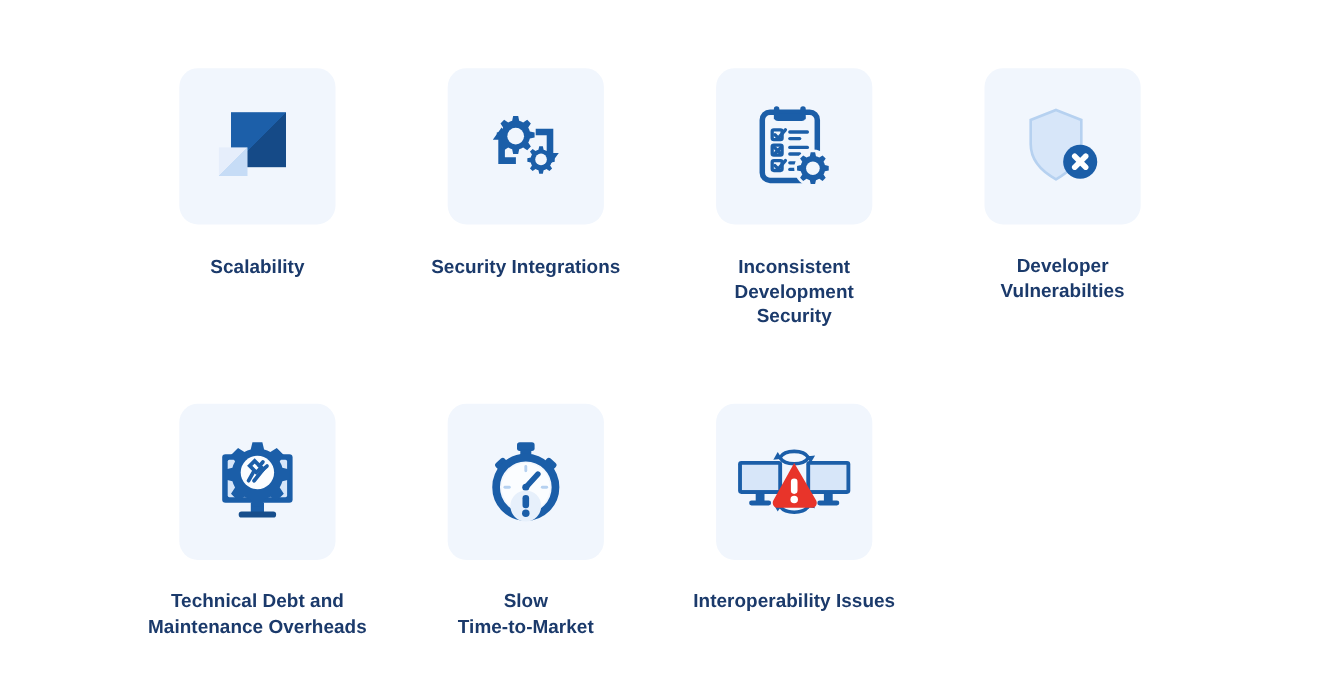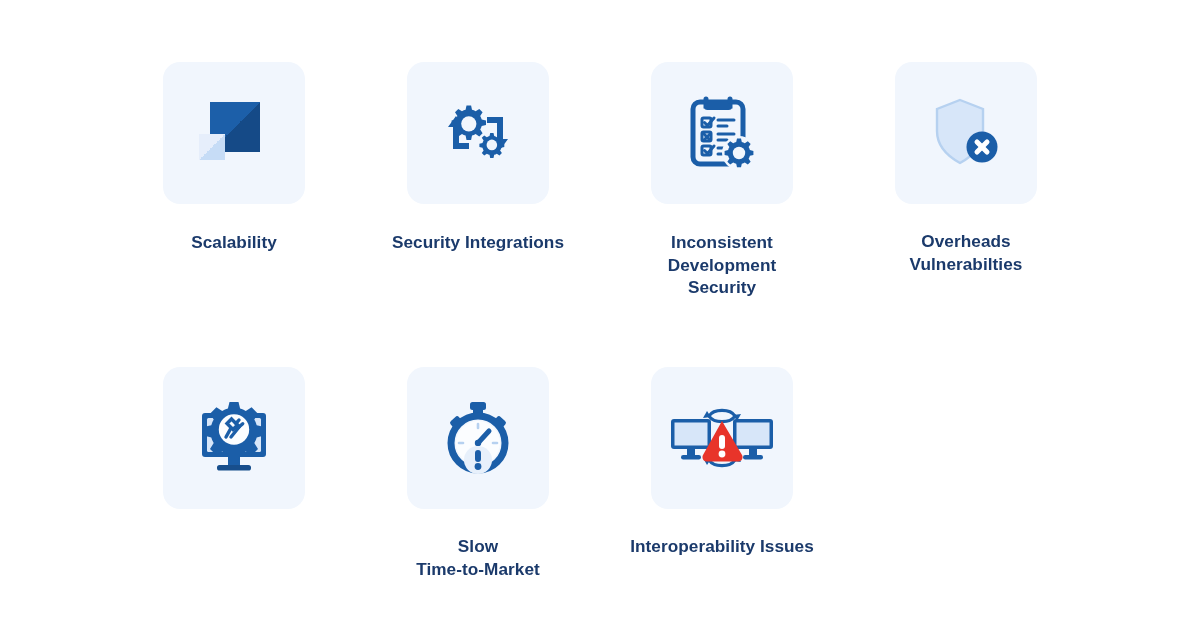--- a/index.html
+++ b/index.html
@@ -162,21 +162,21 @@
           <svg width="70" height="74" viewBox="0 0 70 74">
             <path d="M29 4 L52 13 v22 c0 16 -12 26 -23 32 -11 -6 -23 -16 -23 -32 V13 z" fill="#d7e6f9" stroke="#b6d1f0" stroke-width="2.4"></path>
             <circle cx="51" cy="51" r="15.5" fill="#1b5ea8"></circle>
             <g stroke="#ffffff" stroke-width="5" stroke-linecap="round">
               <path d="M46 46 l10 10"></path>
               <path d="M56 46 l-10 10"></path>
             </g>
           </svg>
         </span>
       </div>
-      <div class="label">Overheads
+      <div class="label">Developer
 Vulnerabilties</div>
     </div>
 
     <div class="cell row2">
       <div class="tile">
         <span>
           <svg width="80" height="78" viewBox="0 0 80 78">
 
             <rect x="8" y="14" width="64" height="44" rx="3" fill="#1b5ea8"></rect>
             <rect x="13" y="19" width="54" height="34" rx="1.5" fill="#d7e6f9"></rect>
@@ -195,20 +195,22 @@
               <path d="M37 29 l-5 9"></path>
             </g>
 
             <g stroke="#1b5ea8" stroke-width="3.4" stroke-linecap="round" fill="none">
               <path d="M45 21 l-3 3.5 3.2 3.2 3.5 -3"></path>
               <path d="M45.5 27.5 l-8.5 10.5"></path>
             </g>
           </svg>
         </span>
       </div>
+      <div class="label">Technical Debt and
+Maintenance Overheads</div>
     </div>
 
     <div class="cell row2">
       <div class="tile">
         <span>
           <svg width="72" height="76" viewBox="0 0 72 76">
 
             <rect x="28" y="2" width="16" height="8" rx="2.5" fill="#1b5ea8"></rect>
             <rect x="31" y="9" width="10" height="7" fill="#1b5ea8"></rect>
 

